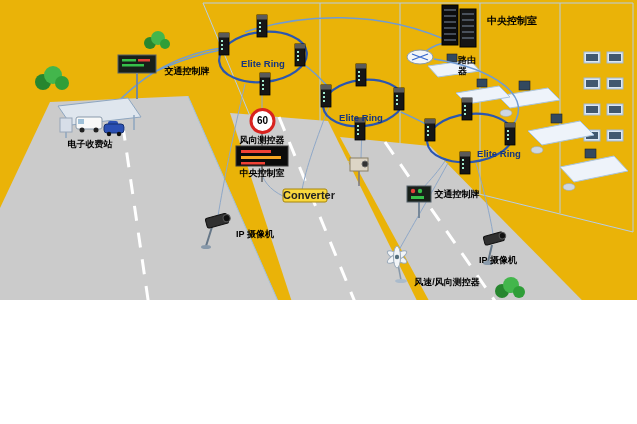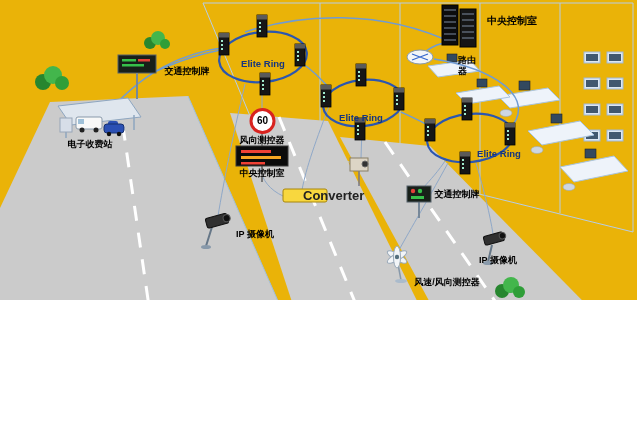--- a/index.html
+++ b/index.html
@@ -3,21 +3,21 @@
 <meta charset="utf-8">
 <style>
   * { margin:0; padding:0; box-sizing:border-box; }
   body { font-family:"Liberation Sans",sans-serif; background:#fff; }
   .canvas { position:relative; width:637px; height:300px; background:#eab308; overflow:hidden; }
   .canvas > svg { position:absolute; left:0; top:0; }
   .lbl { position:absolute; font-weight:bold; font-size:9px; line-height:11px; color:#000; text-align:center; }
   .lbl.ring { color:#16357f; font-size:9.5px; }
   .lbl.room { font-size:10px; text-align:left; }
   .lbl.router-l { font-size:9px; text-align:left;padding-left:15px; }
-  .lbl.converter { font-size:13px; line-height:13px; color:#222;padding-left:20px; }
+  .lbl.converter { font-size:11px; line-height:13px; color:#222; }
   .lbl.pre { white-space:pre-line; }
   .lbl.speed { font-size:10px; line-height:12px; }
   .lbl.corner { font-weight:normal; font-size:9px; color:#444; }
 </style>
 </head>
 <body>
 
 <div class="canvas">
 
   <svg width="637" height="424" viewBox="0 0 637 424">

